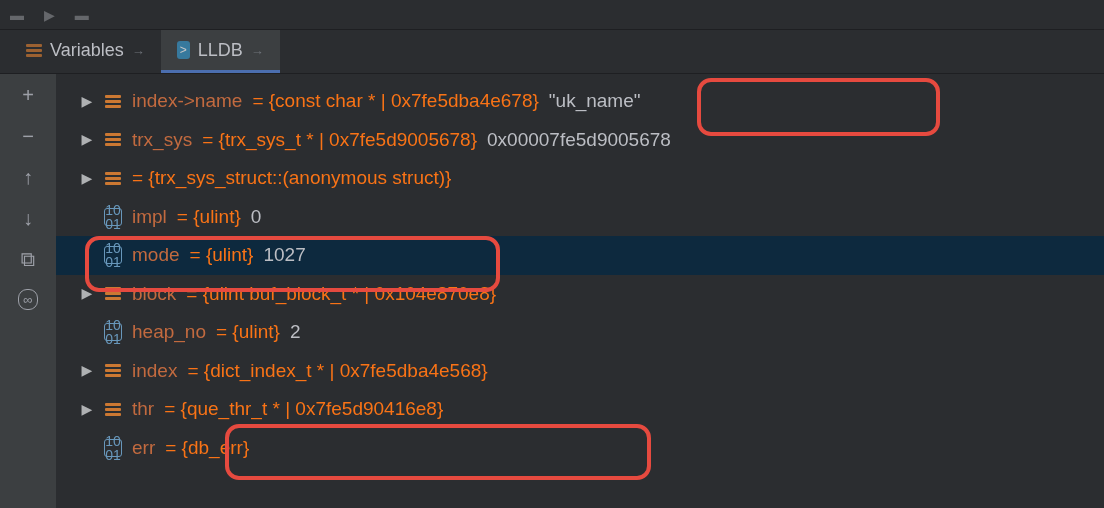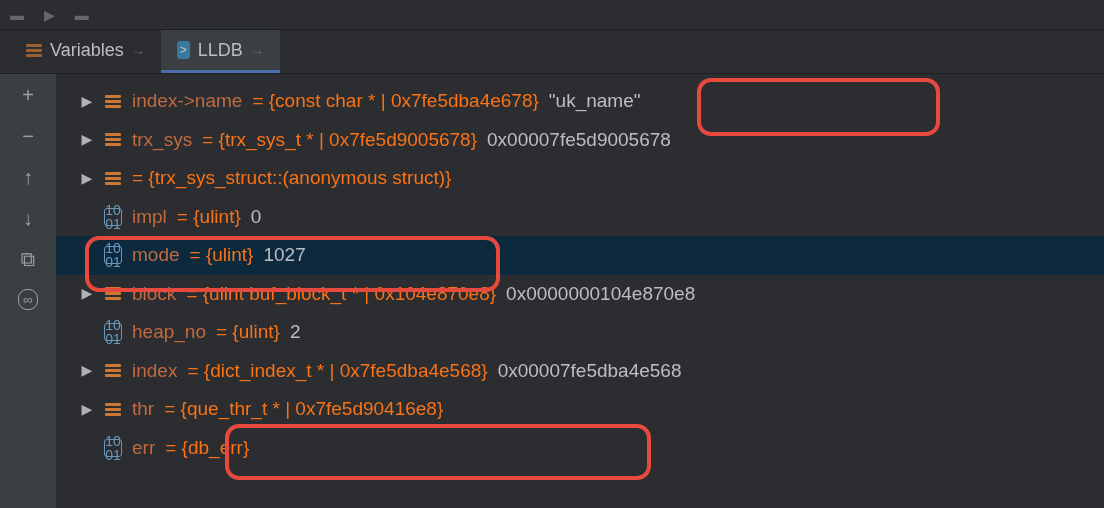--- a/index.html
+++ b/index.html
@@ -230,21 +230,20 @@
         <span class="expand-arrow">▶</span>
         <span class="var-icon">
           <span class="struct-icon">
             <span></span>
             <span></span>
             <span></span>
           </span>
         </span>
         <span class="var-name">block</span>
         <span class="var-type"> = {ulint buf_block_t * | 0x104e870e8}</span>
-        <span class="var-value"> 0x0000000104e870e8</span>
       </div>
       <div class="var-row">
         <span class="spacer"></span>
         <span class="var-icon">
           <span class="prim-icon">10<br>01</span>
         </span>
         <span class="var-name">heap_no</span>
         <span class="var-type"> = {ulint}</span>
         <span class="var-value"> 2</span>
       </div>
@@ -252,21 +251,20 @@
         <span class="expand-arrow">▶</span>
         <span class="var-icon">
           <span class="struct-icon">
             <span></span>
             <span></span>
             <span></span>
           </span>
         </span>
         <span class="var-name">index</span>
         <span class="var-type"> = {dict_index_t * | 0x7fe5dba4e568}</span>
-        <span class="var-value"> 0x00007fe5dba4e568</span>
       </div>
       <div class="var-row">
         <span class="expand-arrow">▶</span>
         <span class="var-icon">
           <span class="struct-icon">
             <span></span>
             <span></span>
             <span></span>
           </span>
         </span>

